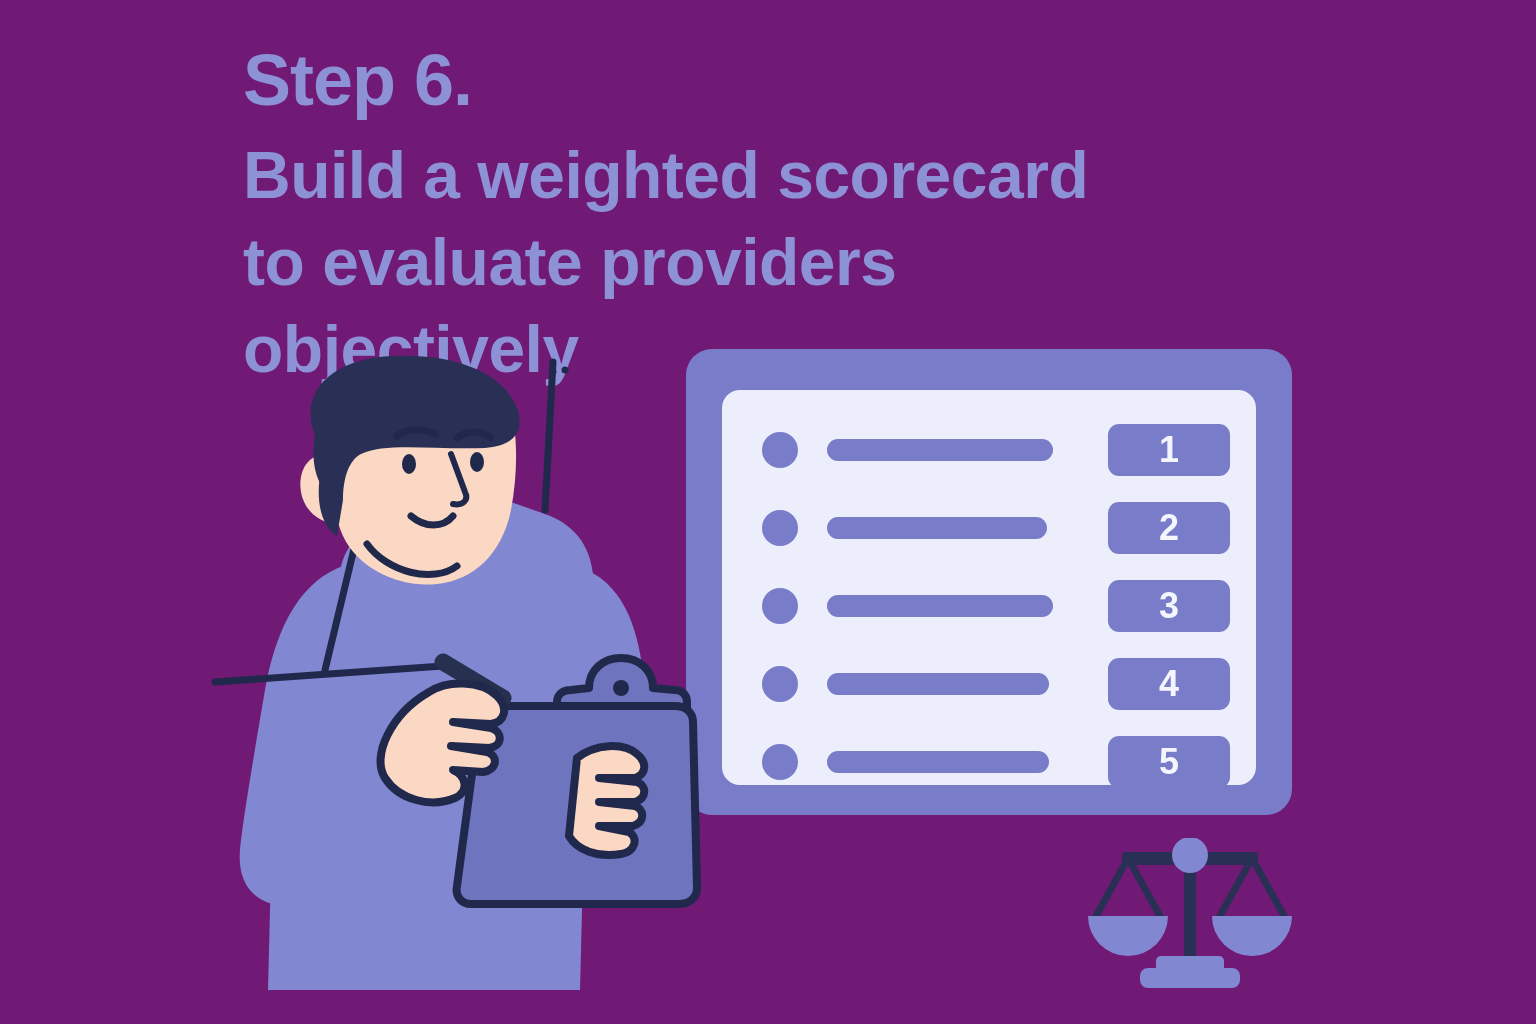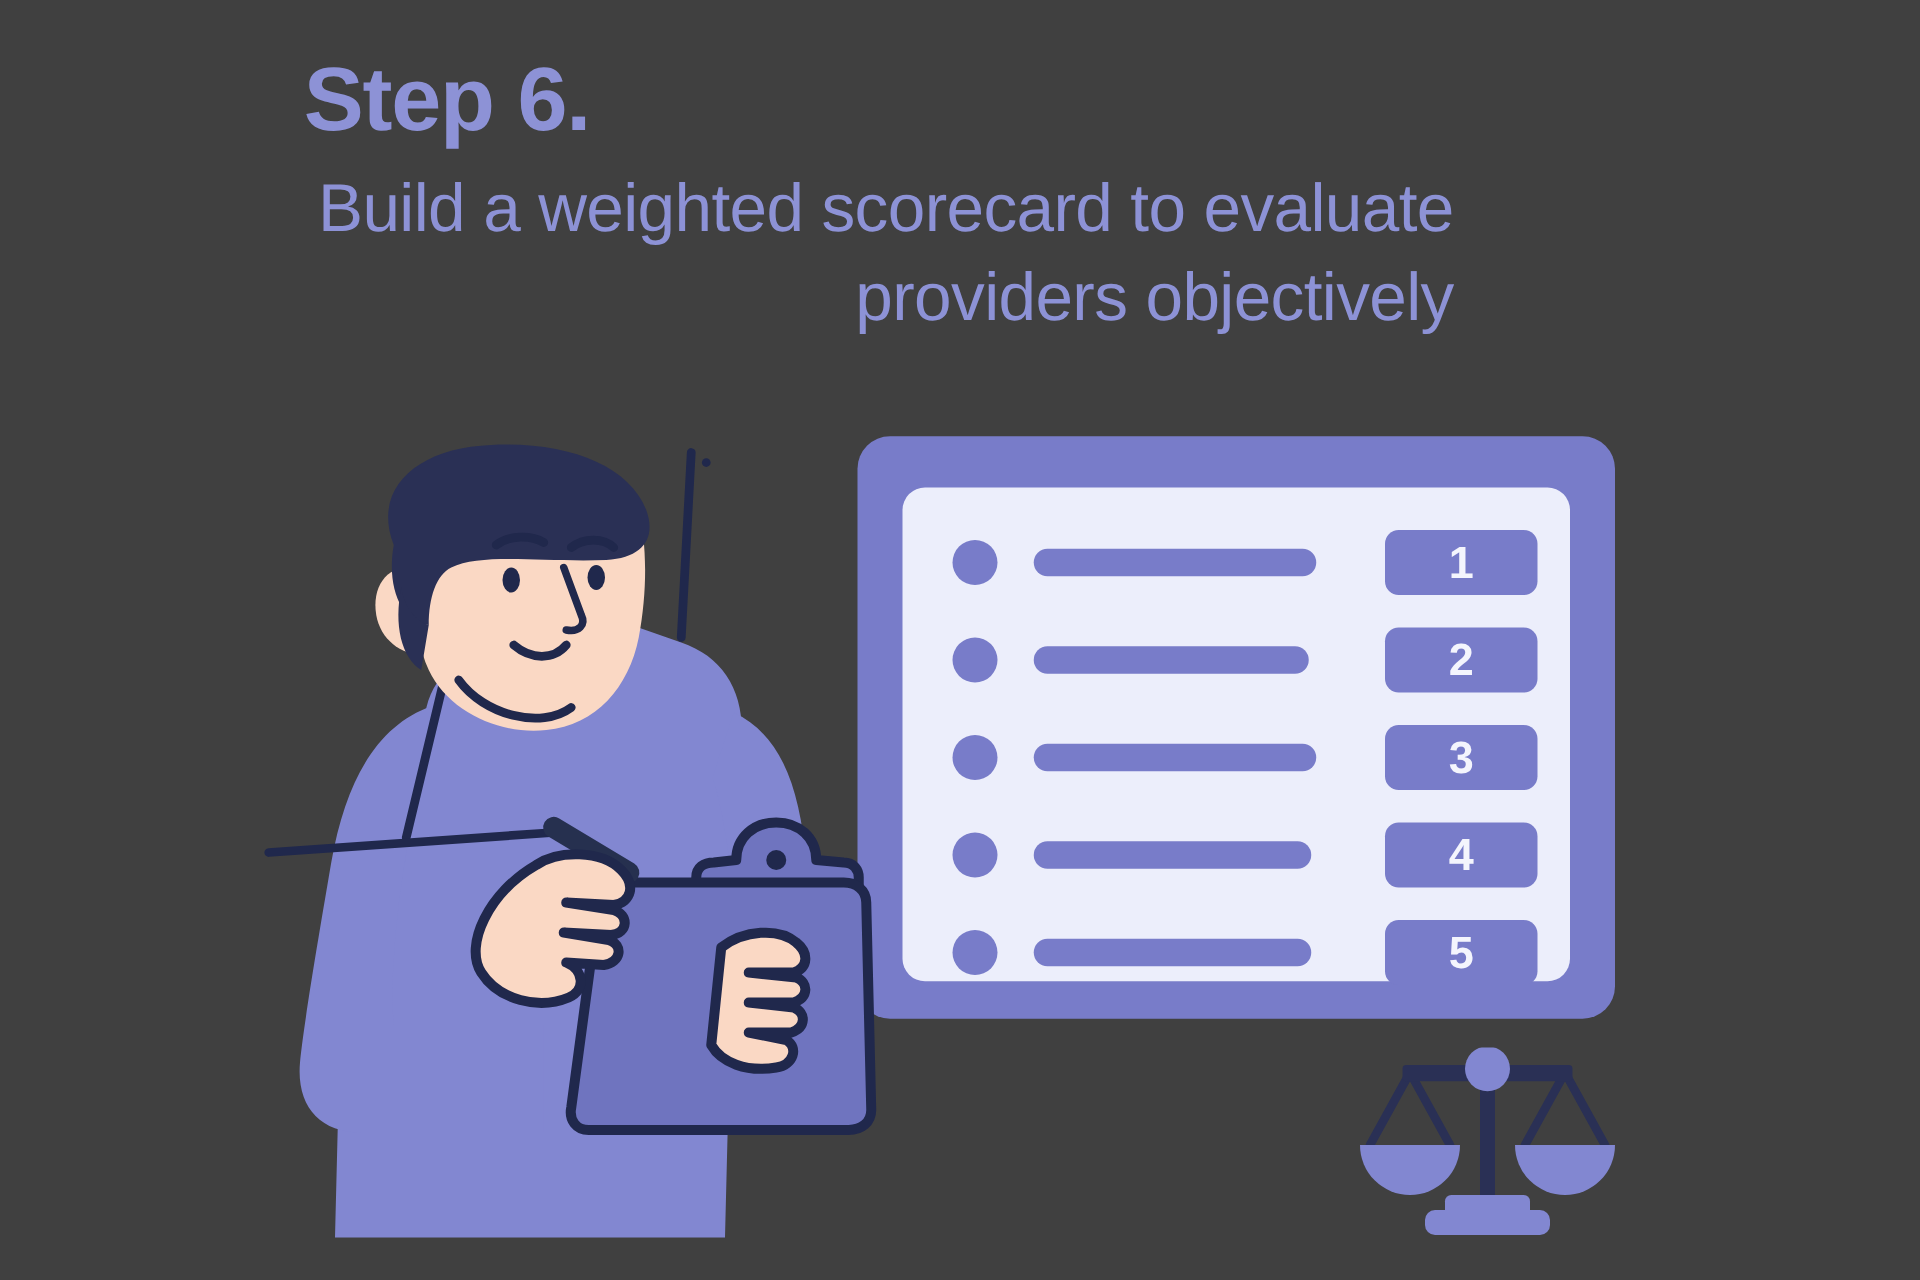--- a/index.html
+++ b/index.html
@@ -4,21 +4,21 @@
 <style>
   html, body {
     margin: 0;
     padding: 0;
     background: #000000;
   }
   #stage {
     position: relative;
     width: 1536px;
     height: 1024px;
-    background: #404040;
+    background: #701a75;
     overflow: hidden;
     font-family: "Liberation Sans", sans-serif;
   }
 
   
   #heading {
     position: absolute;
     left: 243px;
     top: 44px;
     width: 960px;
@@ -27,27 +27,26 @@
     font-size: 72px;
     font-weight: 700;
     line-height: 1.0;
     letter-spacing: -1px;
     color: #8d92d6;
     margin: 0;
     white-space: pre;
   }
   #headline {
     margin: 16px 0 0 0;
-    font-size: 54px;
-    font-weight: 400;
+    font-size: 66px;
+    font-weight: 700;
     line-height: 1.32;
     letter-spacing: -0.5px;
     color: #8d92d6;
     max-width: 920px;
-    text-align: right;
   }
 
   
   #board {
     position: absolute;
     left: 686px;
     top: 349px;
     width: 606px;
     height: 466px;
     background: #787cc9;

